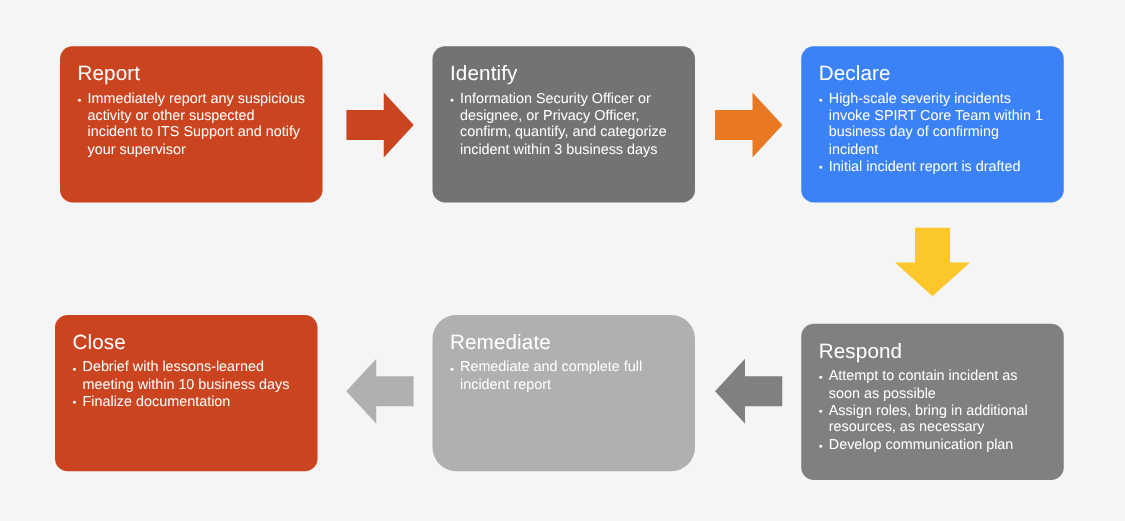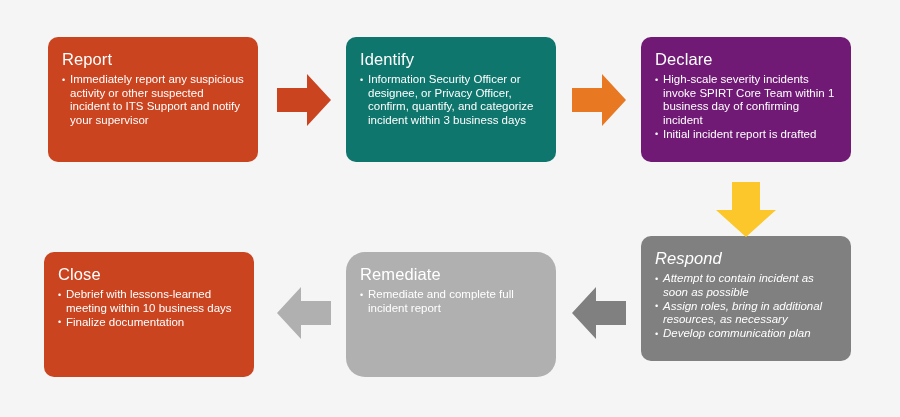--- a/index.html
+++ b/index.html
@@ -57,21 +57,21 @@
     line-height: 14.6px;
   }
 
   
   .n-report    { left: 48px;  top: 37px;  width: 210px; height: 125px; }
   .n-identify  { left: 346px; top: 37px;  width: 210px; height: 125px; }
   .n-declare   { left: 641px; top: 37px;  width: 210px; height: 125px; }
   
   .n-close     { left: 44px;  top: 252px; width: 210px; height: 125px; }
   .n-remediate { left: 346px; top: 252px; width: 210px; height: 125px; border-radius: 19px; }
-  .n-respond   { left: 641px; top: 236px; width: 210px; height: 125px; font-style: italic; }
+  .n-respond   { left: 641px; top: 259px; width: 210px; height: 125px; }
 
   .arrow {
     position: absolute;
   }
   .a-report-identify  { left: 277px; top: 72px;  width: 54px;  height: 56px; }
   .a-identify-declare { left: 572px; top: 72px;  width: 54px;  height: 56px; }
   .a-declare-respond  { left: 714px; top: 182px; width: 64px;  height: 55px; }
   .a-respond-remediate{ left: 572px; top: 285px; width: 54px;  height: 56px; }
   .a-remediate-close  { left: 277px; top: 285px; width: 54px;  height: 56px; }
 </style>
@@ -80,28 +80,28 @@
 
 <div id="canvas">
 
   <div class="node n-report" style="background:#ca4420">
     <div class="node-title">Report</div>
     <ul class="node-list">
       <li>Immediately report any suspicious activity or other suspected incident to ITS Support and notify your supervisor</li>
     </ul>
   </div>
 
-  <div class="node n-identify" style="background:#0f766e">
+  <div class="node n-identify" style="background:#737373">
     <div class="node-title">Identify</div>
     <ul class="node-list">
       <li>Information Security Officer or designee, or Privacy Officer, confirm, quantify, and categorize incident within 3 business days</li>
     </ul>
   </div>
 
-  <div class="node n-declare" style="background:#701a75">
+  <div class="node n-declare" style="background:#3b82f6">
     <div class="node-title">Declare</div>
     <ul class="node-list">
       <li>High-scale severity incidents invoke SPIRT Core Team within 1 business day of confirming incident</li>
       <li>Initial incident report is drafted</li>
     </ul>
   </div>
 
   <div class="node n-close" style="background:#ca4420">
     <div class="node-title">Close</div>
     <ul class="node-list">

